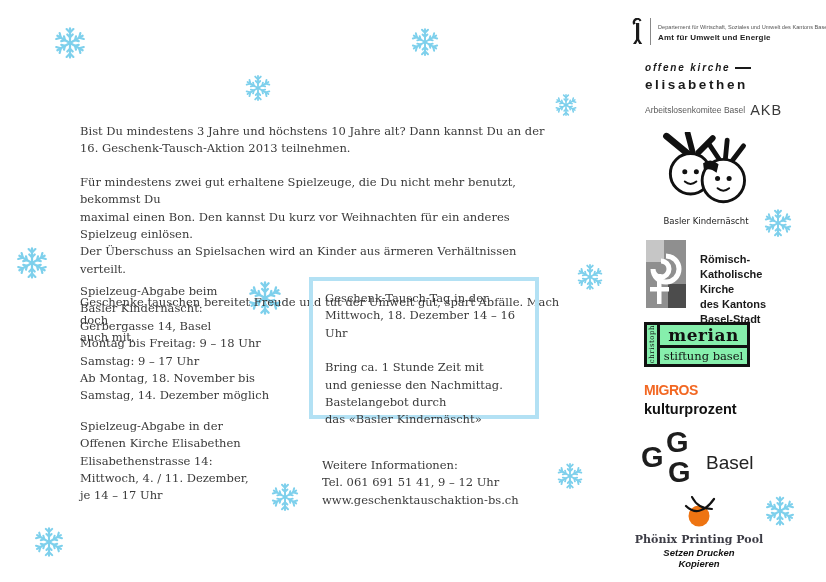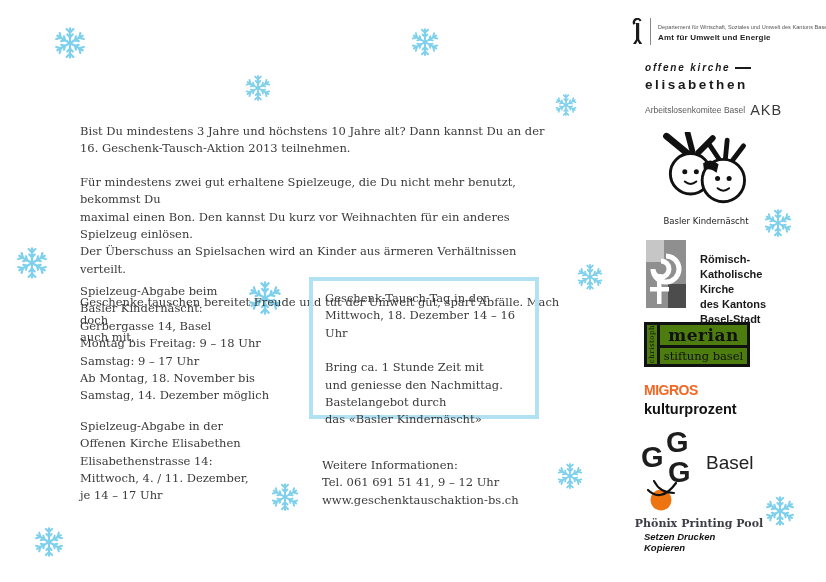--- a/index.html
+++ b/index.html
@@ -39,38 +39,38 @@
   .oke-l2{ font-size:13.5px; font-weight:700; letter-spacing:2.6px; margin-top:4px; white-space:nowrap; }
   .akb{ position:absolute; left:645px; top:102px; display:flex; align-items:center; font-family:"Liberation Sans",sans-serif; }
   .akb-text{ font-size:8.5px; color:#5a5a5a; }
   .akb-abbr{ font-size:14.5px; color:#3a3a3a; letter-spacing:1px; margin-left:5px; }
   .kn{ position:absolute; left:650px; top:132px; width:112px; text-align:center; }
   .kn-label{ font-family:"DejaVu Sans",sans-serif; font-size:8.5px; color:#1a1a1a; margin-top:8px; }
   .rk{ position:absolute; left:646px; top:240px; display:flex; }
   .rk-text{ margin:12px 0 0 14px; font-family:"Liberation Sans",sans-serif; font-weight:700;
             font-size:11px; line-height:15px; color:#1a1a1a; }
   .merian{ position:absolute; left:644px; top:322px; width:106px; height:45px; border:3px solid #111;
-           display:flex; background:#4d7c0f; color:#111; }
+           display:flex; background:#86efac; color:#111; }
   .merian-vert{ width:13px; border-right:3px solid #111; display:flex; align-items:center; justify-content:center; }
   .merian-vert span{ font-family:"DejaVu Serif",serif; font-size:7px; letter-spacing:.5px;
                      writing-mode:vertical-rl; transform:rotate(180deg); }
   .merian-main{ flex:1; display:flex; flex-direction:column; }
   .merian-name{ flex:1.2; border-bottom:3px solid #111; font-family:"DejaVu Serif",serif; font-weight:700;
                 font-size:17px; display:flex; align-items:center; justify-content:center; letter-spacing:.5px; }
   .merian-sub{ flex:1; font-family:"DejaVu Serif",serif; font-size:11.5px; display:flex; align-items:center; justify-content:center; }
   .migros{ position:absolute; left:644px; top:379px; font-family:"Liberation Sans",sans-serif; }
   .migros-main{ font-size:14px; font-weight:700; color:var(--migros-orange,#f26722); letter-spacing:-.5px; line-height:22px; }
   .migros-sub{ font-size:14.5px; font-weight:700; color:#111; line-height:17px; }
   .ggg{ position:absolute; left:640px; top:428px; width:130px; height:64px; font-family:"Liberation Sans",sans-serif; color:#1d1d1d; }
   .ggg span.g{ position:absolute; font-size:29px; font-weight:700; line-height:29px; }
   .ggg .g1{ left:26px; top:0; }
   .ggg .g2{ left:1px;  top:15px; }
   .ggg .g3{ left:28px; top:30px; }
   .ggg .lbl{ position:absolute; left:66px; top:24px; font-size:19px; color:#222; }
-  .phoenix{ position:absolute; left:644px; top:480px; width:110px; }
+  .phoenix{ position:absolute; left:644px; top:496px; width:110px; text-align:center; }
   .ph-words{ display:flex; align-items:center; justify-content:center; font-family:"DejaVu Serif",serif;
              font-weight:700; font-size:11px; color:#3d3d46; white-space:nowrap; margin-top:1px; }
   .ph-dot{ width:3.5px; height:3.5px; background:var(--phoenix-orange,#ee7412); margin:0 2px; display:inline-block; }
   .ph-tag{ font-family:"Liberation Sans",sans-serif; font-style:italic; font-weight:700; font-size:9.5px; color:#111; margin-top:1px; }
 </style>
 </head>
 <body>
 
 <div class="page">
 

